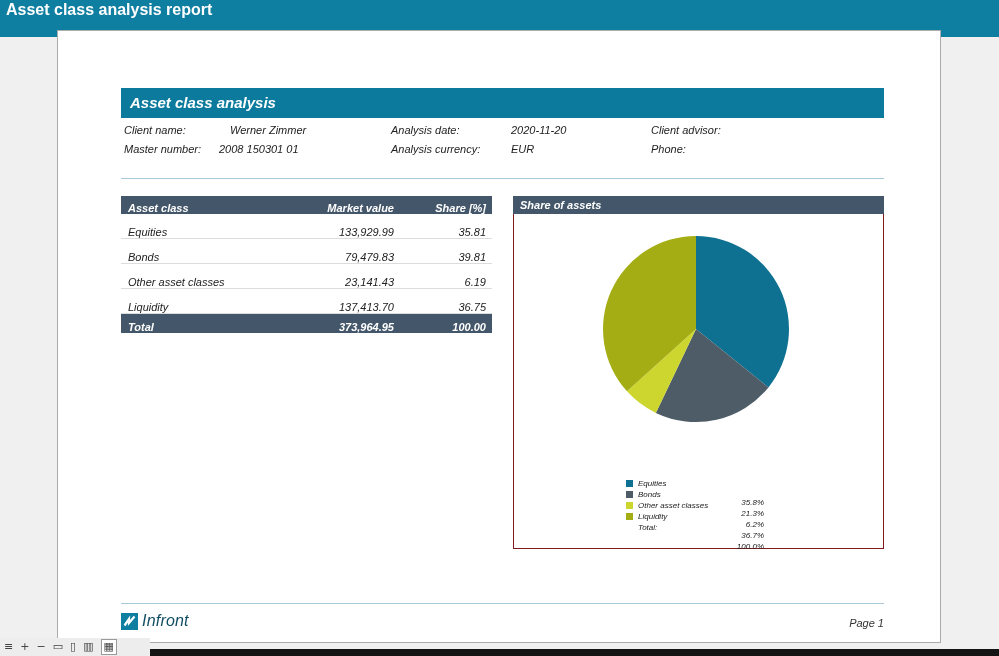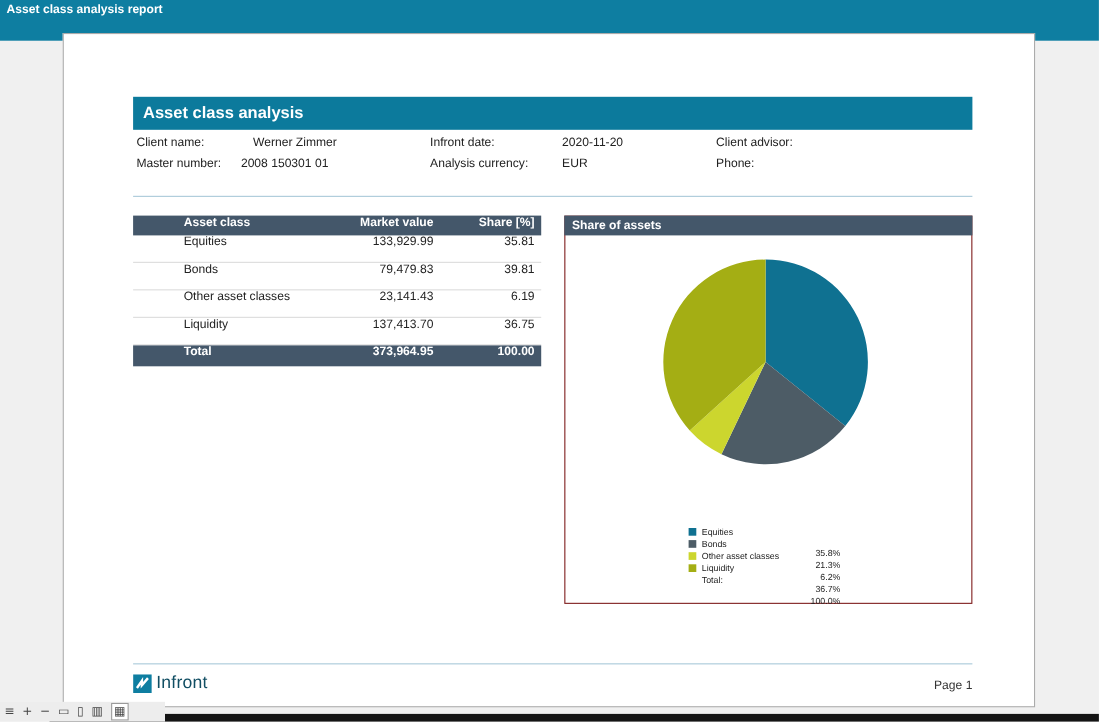--- a/index.html
+++ b/index.html
@@ -7,40 +7,40 @@
   body {
     position: relative;
     background: #f0f0f0;
     font-family: "Liberation Sans", sans-serif;
     overflow: hidden;
     color: #222;
   }
   .titlebar {
     position: absolute; left: 0; top: 0; width: 999px; height: 37px;
     background: var(--titlebar, #0e7ea1);
-    color: #fff; font-size: 11px; font-weight: bold; line-height: 19px;
+    color: #fff; font-size: 16px; font-weight: bold; line-height: 19px;
     padding-left: 6px;
   }
   .page {
     position: absolute; left: 57px; top: 30px; width: 884px; height: 613px;
     background: #fff; border: 1px solid #ababab;
   }
-  .abs { position: absolute; }
+  .abs { position: absolute; font-style: italic; }
   .report-header {
     left: 63px; top: 57px; width: 763px; height: 30px;
     background: var(--report-header, #0c7a9c);
     color: #fff; font-size: 15px; font-weight: bold; line-height: 30px;
     padding-left: 9px;
   }
   .info-label, .info-value { font-size: 11px; line-height: 13px; white-space: nowrap; }
   .divider { height: 1px; background: var(--divider, #a9c9d9); }
 
   
   .asset-table { left: 63px; top: 165px; width: 371px; font-size: 11px; }
-  .trow { display: flex; align-items: flex-start; padding-left: 39px; }
+  .trow { display: flex; align-items: flex-end; }
   .thead {
     background: var(--table-header, #44576a); color: #fff; font-weight: bold;
     height: 18px;
   }
   .tbody-row { height: 25px; border-bottom: 1px solid #dcdcdc; }
   .ttotal {
     background: var(--table-header, #44576a); color: #fff; font-weight: bold;
     height: 19px;
   }
   .c-name  { flex: 1; padding-left: 7px; text-align: left; }
@@ -96,21 +96,21 @@
 
   <div class="abs report-header">
     <span>Asset class analysis</span>
   </div>
 
   <span class="abs info-label" style="left:66px;top:93px">Client name:</span>
   <span class="abs info-value" style="left:172px;top:93px">Werner Zimmer</span>
   <span class="abs info-label" style="left:66px;top:112px">Master number:</span>
   <span class="abs info-value" style="left:161px;top:112px">2008 150301 01</span>
 
-  <span class="abs info-label" style="left:333px;top:93px">Infront date:</span>
+  <span class="abs info-label" style="left:333px;top:93px">Analysis date:</span>
   <span class="abs info-value" style="left:453px;top:93px">2020-11-20</span>
   <span class="abs info-label" style="left:333px;top:112px">Analysis currency:</span>
   <span class="abs info-value" style="left:453px;top:112px">EUR</span>
 
   <span class="abs info-label" style="left:593px;top:93px">Client advisor:</span>
   <span class="abs info-value" style="left:695px;top:93px"></span>
   <span class="abs info-label" style="left:593px;top:112px">Phone:</span>
   <span class="abs info-value" style="left:695px;top:112px"></span>
 
   <div class="abs divider" style="left:63px;top:147px;width:763px"></div>

